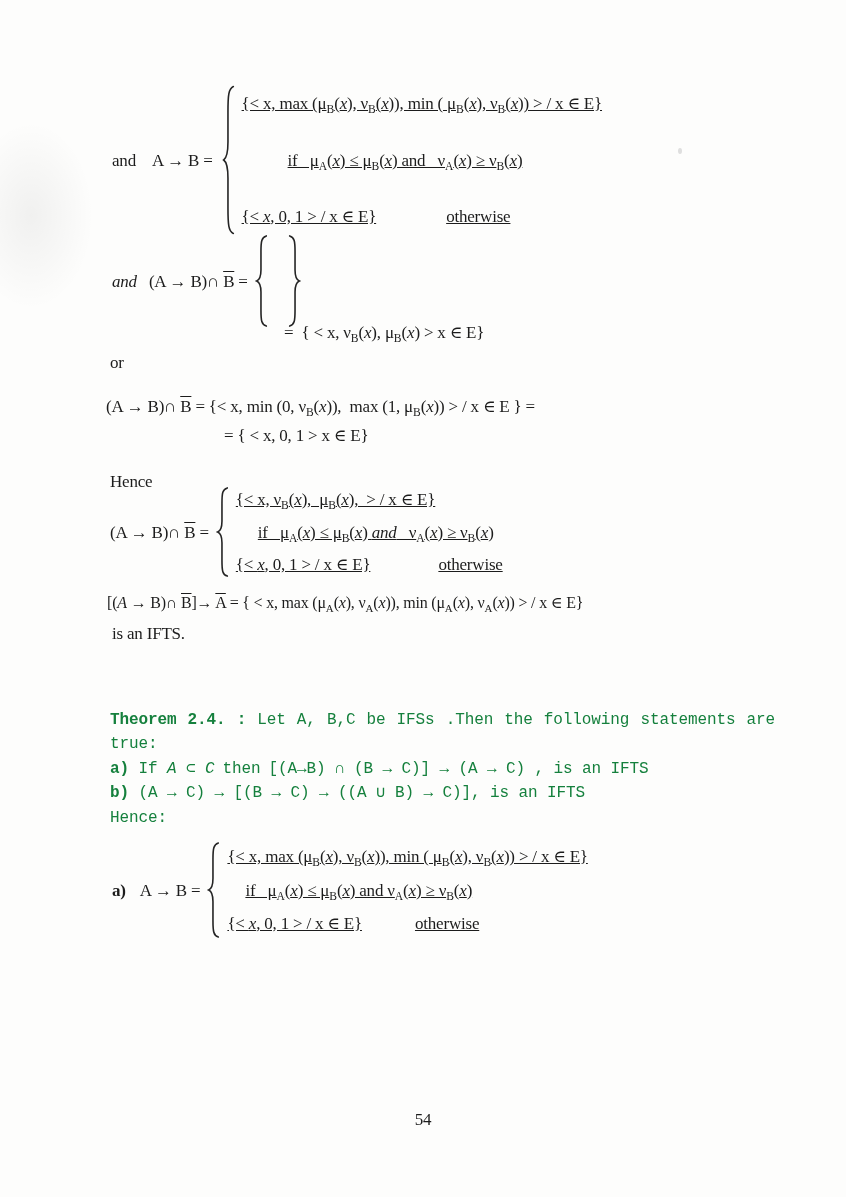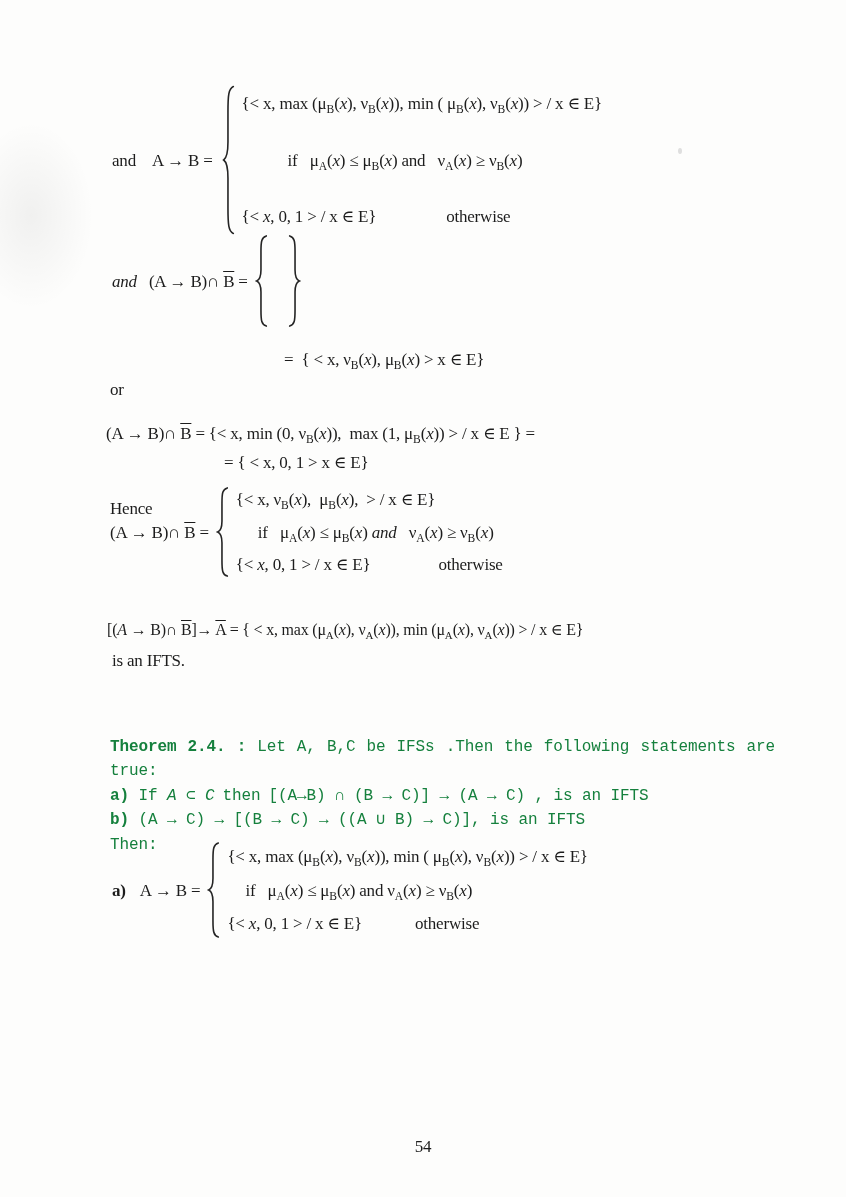--- a/index.html
+++ b/index.html
@@ -1,26 +1,26 @@
 <!DOCTYPE html>
 <html><head>
 <meta charset="utf-8">
 <style>
   html,body{margin:0;padding:0;background:#ffffff;}
   .page{position:relative;width:846px;height:1197px;background:#fdfdfc;overflow:hidden;
         font-family:"Liberation Serif","DejaVu Serif",serif;color:#1c1c1c;}
-  .abs{position:absolute;margin-top:27px;}
+  .abs{position:absolute;}
   .math{font-family:"Liberation Serif","DejaVu Serif",serif;font-size:17px;line-height:23px;
         letter-spacing:-0.2px;color:#1c1c1c;white-space:pre;}
   .math sub{font-size:68%;letter-spacing:0;}
   .ov{text-decoration:overline;text-decoration-thickness:1px;}
   .it{font-style:italic;}
   .bold{font-weight:bold;}
   .eqrow{position:absolute;display:flex;align-items:center;}
-  .eqcol{display:flex;flex-direction:column;}
+  .eqcol{display:flex;flex-direction:column;text-decoration:underline;}
   .brace{flex:none;margin:0 6px 0 4px;}
   .brace path{stroke:#242424;fill:none;stroke-width:1.6;stroke-linecap:round;}
   .thm{font-family:Liberation Mono, monospace;font-size:16px;line-height:24.4px;
        letter-spacing:-0.1px;color:#15803d;}
   .thm-just{text-align:justify;text-align-last:justify;}
   .clr-line{line-height:25px;}
   .artifact{position:absolute;pointer-events:none;}
   .corner-blob{left:-34px;top:118px;width:130px;height:195px;
      background:radial-gradient(ellipse at center,rgba(0,0,0,0.05),rgba(0,0,0,0) 68%);}
   .tiny-dot{left:678px;top:148px;width:4px;height:6px;background:#d7d7d7;border-radius:50%;opacity:.8;}
@@ -80,21 +80,21 @@
   <div class="abs" style="left:107px;top:590px;">
     <div class="math clr-line" style="font-size:16px">[(<i>A</i> → B)∩ <span class="ov">B</span>]→ <span class="ov">A</span> = { &lt; x, max (μ<sub>A</sub>(<i>x</i>), ν<sub>A</sub>(<i>x</i>)), min (μ<sub>A</sub>(<i>x</i>), ν<sub>A</sub>(<i>x</i>)) &gt; / x ∈ E}</div>
     <div class="math clr-line" style="padding-left:5px">is an IFTS.</div>
   </div>
 
   <div class="abs" style="left:110px;top:708px;width:665px;">
     <div class="thm thm-just"><b>Theorem 2.4. :</b> Let A, B,C be IFSs .Then the following statements are</div>
     <div class="thm">true:</div>
     <div class="thm"><b>a)</b> If <i>A ⊂ C</i> then [(A→B) ∩ (B → C)] → (A → C) , is an IFTS</div>
     <div class="thm"><b>b)</b> (A → C) → [(B  → C) → ((A ∪ B) → C)], is an IFTS</div>
-    <div class="thm">Then:</div>
+    <div class="thm">Hence:</div>
   </div>
 
   <div class="eqrow" style="left:112px;top:842px;">
     <span class="math bold" style="margin-right:14px">a)</span>
     <span class="math" style="margin-right:2px">A → B =</span>
     <svg class="brace" width="15" height="96" viewBox="0 0 14 100" preserveAspectRatio="none">
       <path d="M11.5 1 C7 2.5 6.5 7 6.5 18 L6.5 38 C6.5 45 5.5 48.5 2.5 50 C5.5 51.5 6.5 55 6.5 62 L6.5 82 C6.5 93 7 97.5 11.5 99" vector-effect="non-scaling-stroke"></path>
     </svg>
     <div class="eqcol" style="gap:4px">
       <span class="math">{&lt; x, max (μ<sub>B</sub>(<i>x</i>), ν<sub>B</sub>(<i>x</i>)), min ( μ<sub>B</sub>(<i>x</i>), ν<sub>B</sub>(<i>x</i>)) &gt; / x ∈ E}</span>

